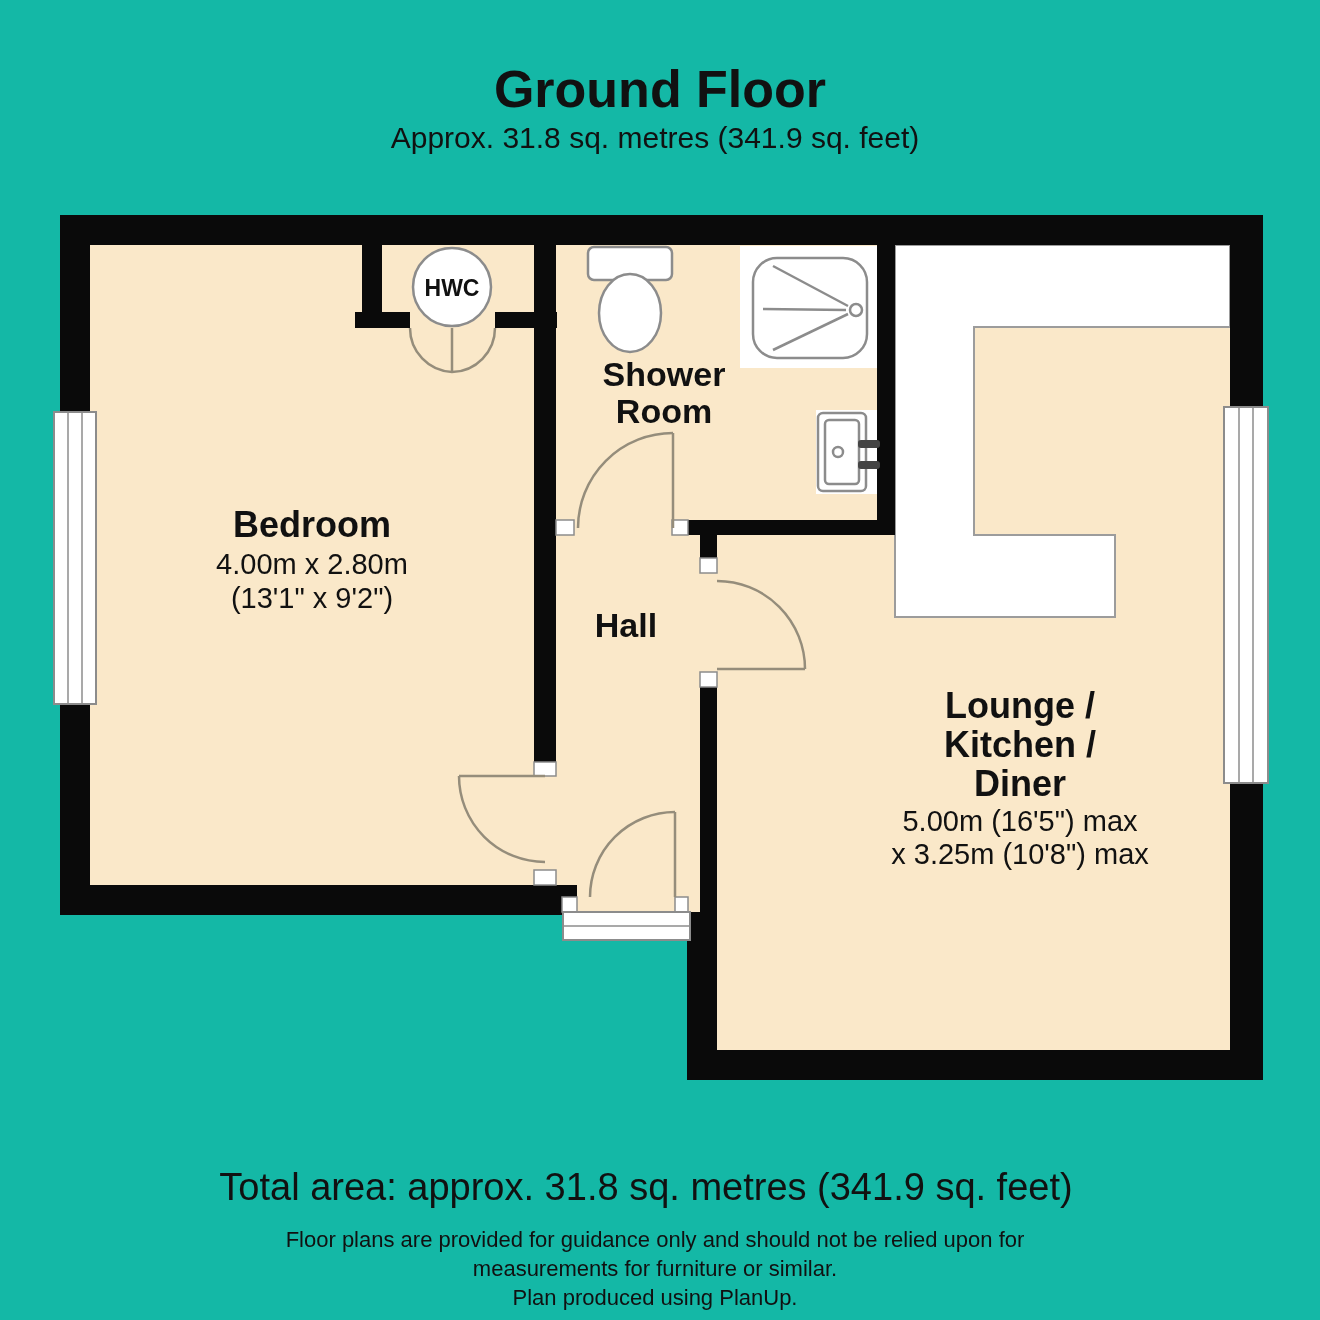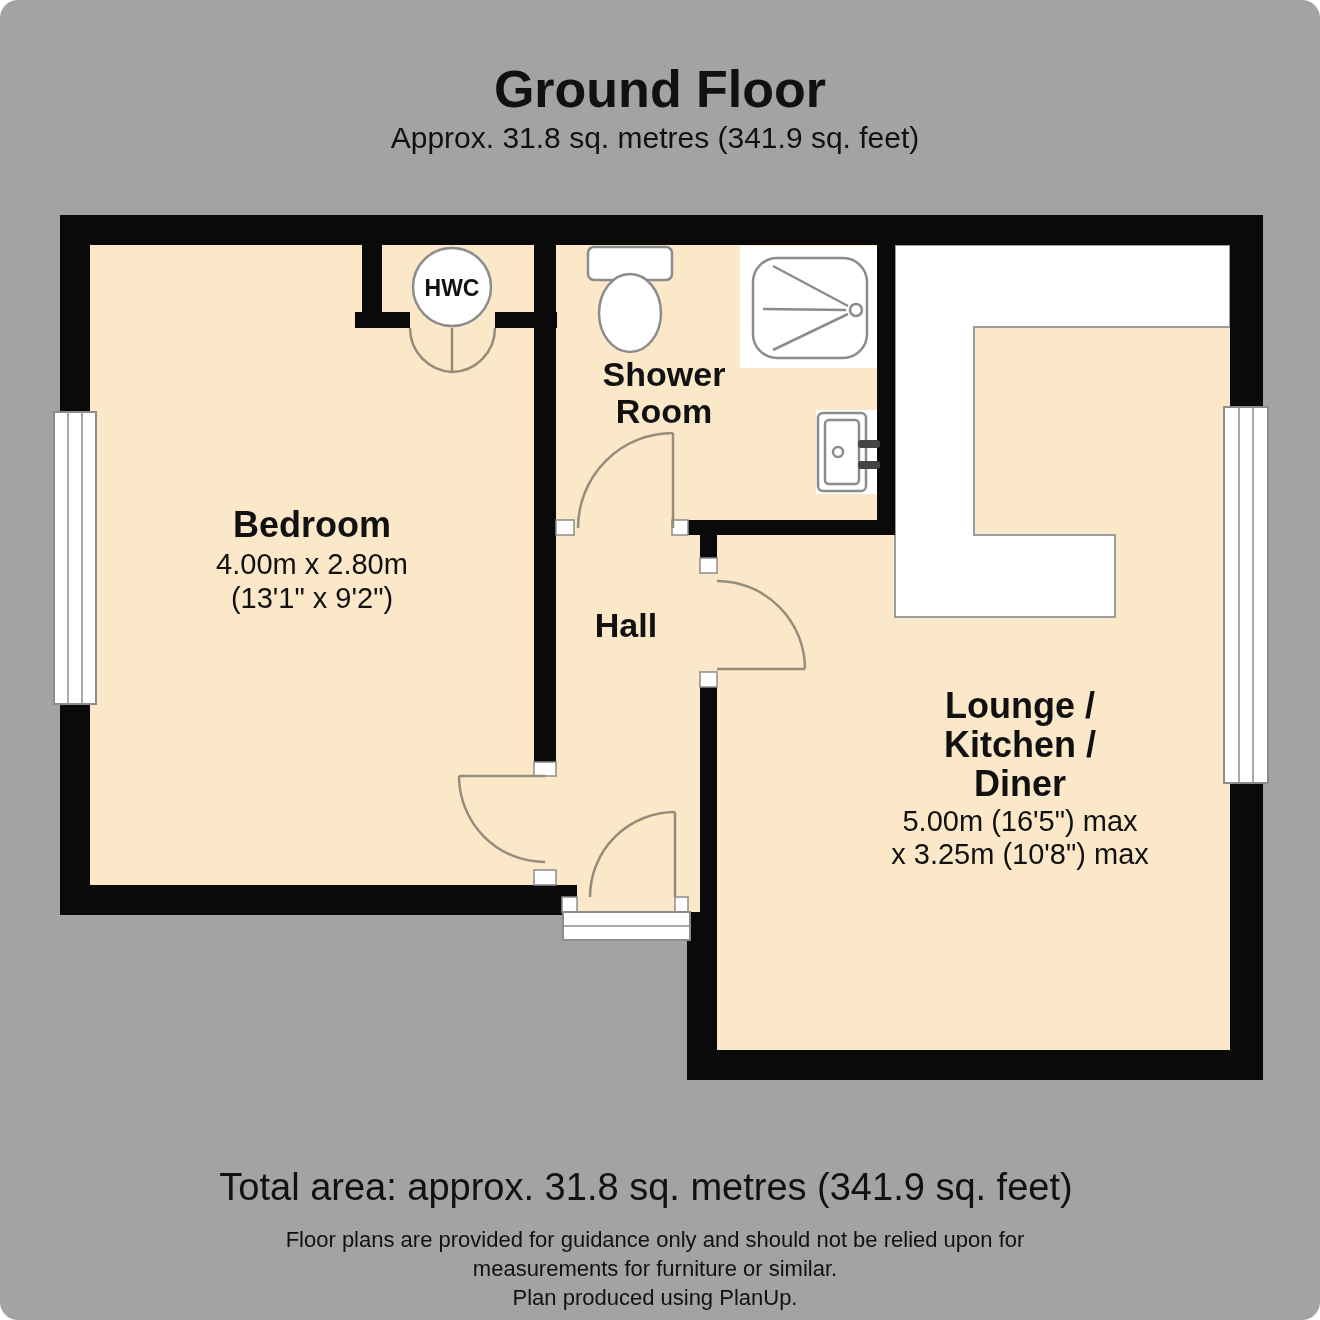--- a/index.html
+++ b/index.html
@@ -1,20 +1,19 @@
 <!DOCTYPE html>
 <html><head>
 <meta charset="utf-8">
 <style>
   html, body { margin: 0; padding: 0; background: #ffffff; }
   .page {
     width: 1320px; height: 1320px; position: relative;
     font-family: "Liberation Sans", sans-serif;
-    background: #a3a3a3;
-    border-radius: 18px;
+    background: #14b8a6;
   }
   svg { display: block; }
   text { fill: #111111; }
   .title        { font-size: 52px; font-weight: 700; }
   .subtitle     { font-size: 30px; font-weight: 400; }
   .room-name    { font-size: 36px; font-weight: 700; }
   .room-name-sm { font-size: 34px; font-weight: 700; }
   .room-dims    { font-size: 29px; font-weight: 400; }
   .hwc-label    { font-size: 23px; font-weight: 700; }
   .total-area   { font-size: 38px; font-weight: 400; }

